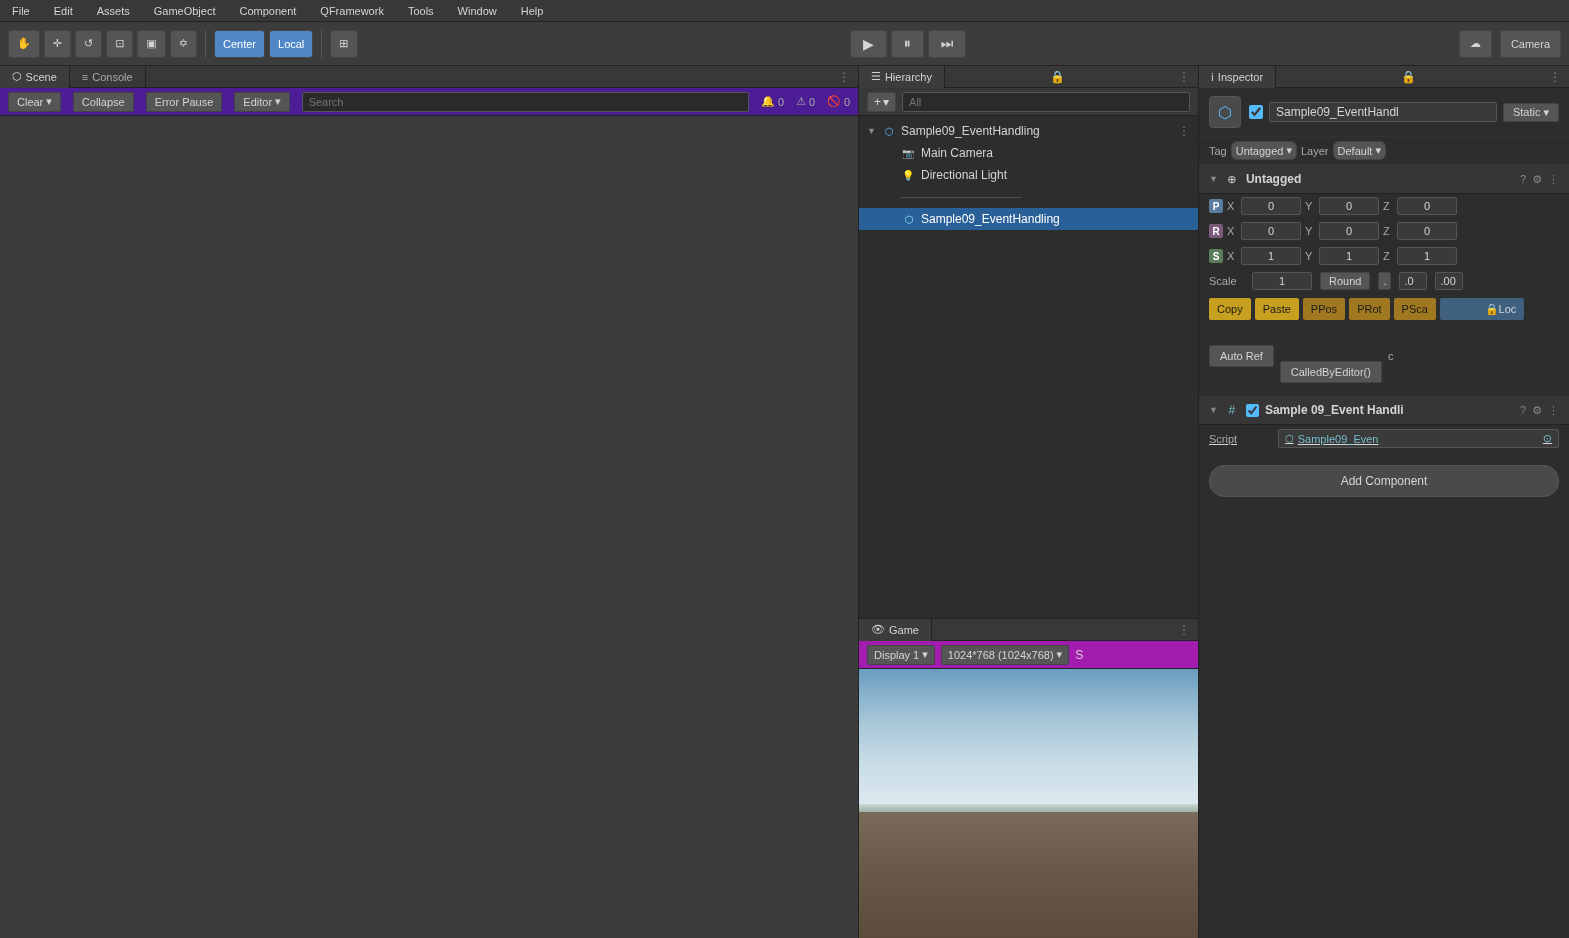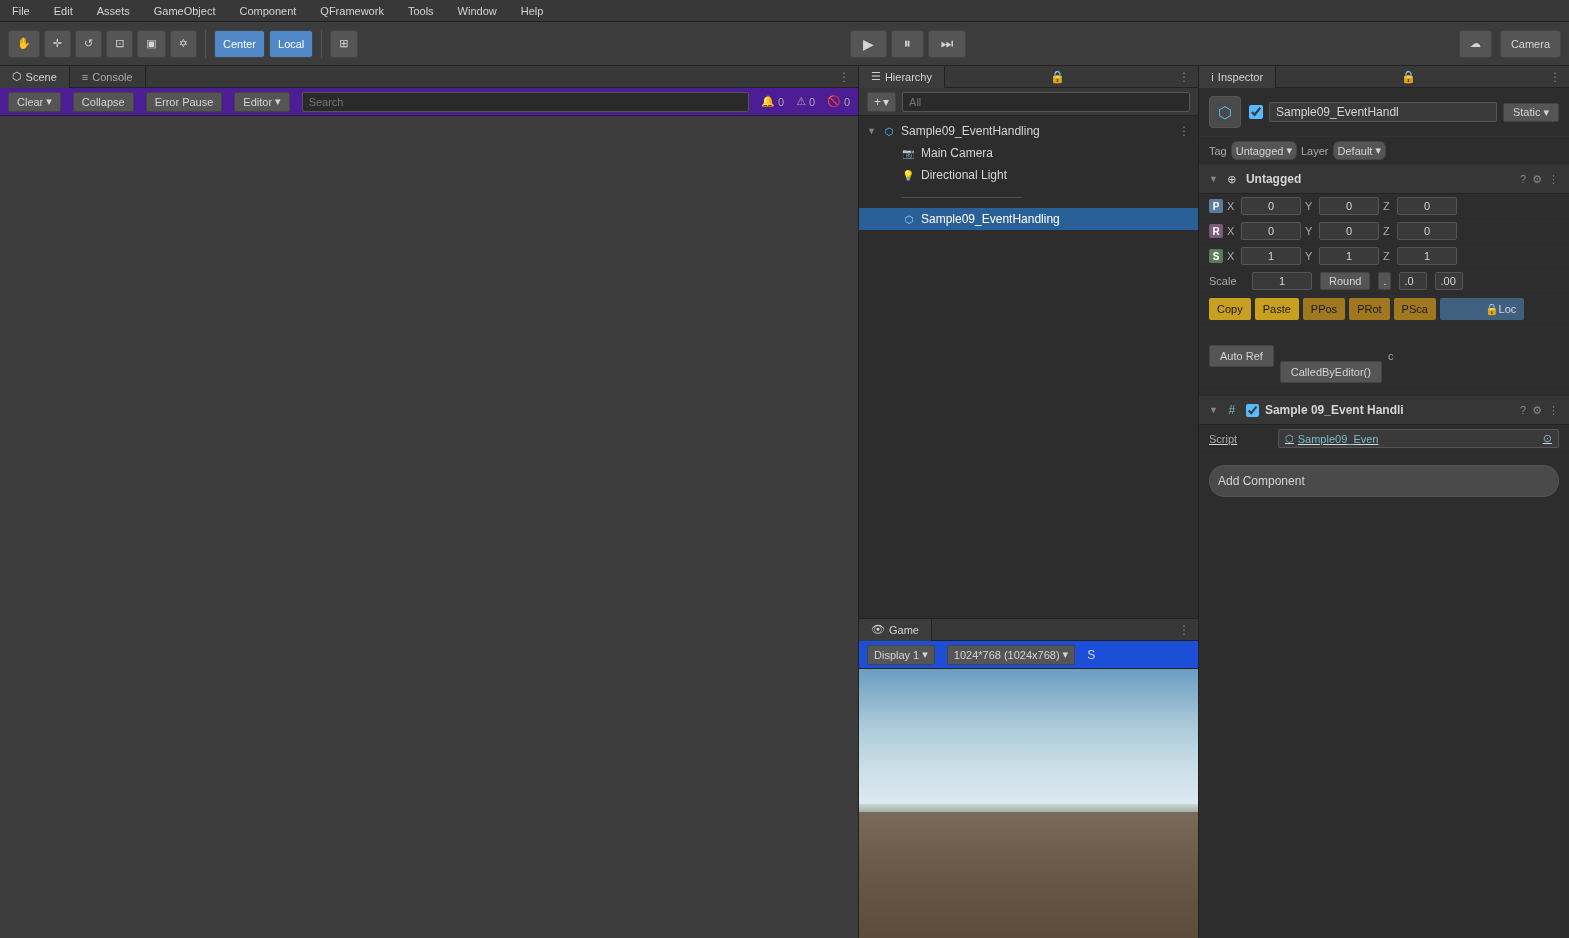--- a/index.html
+++ b/index.html
@@ -276,25 +276,25 @@
     .game-panel {
       height: 320px;
       display: flex;
       flex-direction: column;
       border-top: 1px solid #222;
       background: #2d2d2d;
       flex-shrink: 0;
     }
     .game-toolbar {
       height: 28px;
-      background: #1d4ed8;
+      background: #a21caf;
       display: flex;
       align-items: center;
       padding: 0 8px;
-      gap: 12px;
+      gap: 6px;
       border-bottom: 1px solid #222;
       flex-shrink: 0;
     }
     .game-dropdown {
       background: #555;
       border: 1px solid #444;
       border-radius: 2px;
       color: #d4d4d4;
       padding: 2px 6px;
       font-size: 11px;
@@ -607,21 +607,21 @@
     
     .add-component-btn {
       margin: 12px 10px;
       background: #4a4a4a;
       border: 1px solid #555;
       border-radius: 15px;
       color: #d4d4d4;
       padding: 8px;
       font-size: 12px;
       cursor: pointer;
-      text-align: left;
+      text-align: center;
       display: block;
       width: calc(100% - 20px);
     }
 
     
     ::-webkit-scrollbar { width: 6px; height: 6px; }
     ::-webkit-scrollbar-track { background: #2a2a2a; }
     ::-webkit-scrollbar-thumb { background: #555; border-radius: 3px; }
   </style>
 </head>

